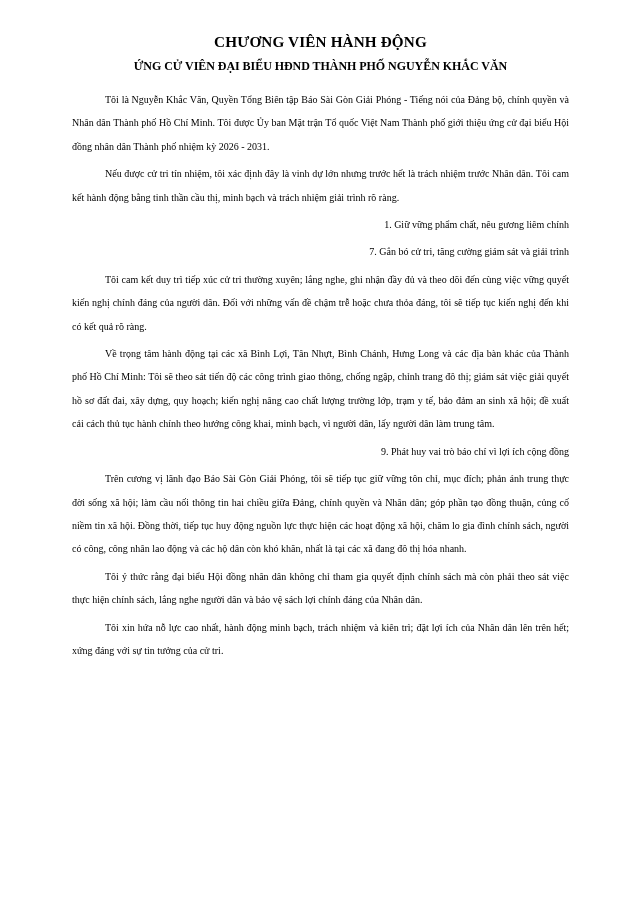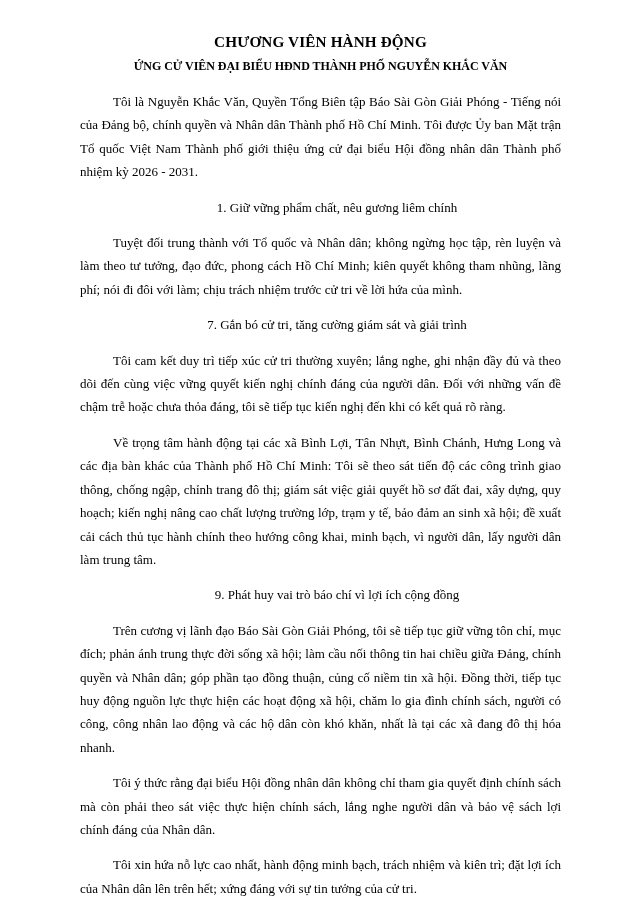--- a/index.html
+++ b/index.html
@@ -33,48 +33,48 @@
     font-size: 15.2px;
     line-height: 24px;
     letter-spacing: 0.15px;
     white-space: nowrap;
   }
   .title-line.sub {
     font-size: 12px;
     letter-spacing: -0.05px;
   }
   p.para {
-    margin: 12px;
+    margin: 4px;
     padding: 0;
-    font-size: 13px;
+    font-size: 10px;
     line-height: 23.4px;
     text-align: justify;
     text-indent: 33px;
     text-justify: inter-word;
     -webkit-hyphens: none;
     hyphens: none;
   }
   p.para.heading-item {
-    text-align: center;
+    text-align: right;
   }
 </style>
 </head>
 <body>
 
 <div class="page">
   <div class="doc-body">
 
     <div class="title-block">
       <div class="title-line">CHƯƠNG VIÊN HÀNH ĐỘNG</div>
       <div class="title-line sub">ỨNG CỬ VIÊN ĐẠI BIỂU HĐND THÀNH PHỐ NGUYỄN KHẮC VĂN</div>
     </div>
 
     <p class="para">Tôi là Nguyễn Khắc Văn, Quyền Tổng Biên tập Báo Sài Gòn Giải Phóng - Tiếng nói của Đảng bộ, chính quyền và Nhân dân Thành phố Hồ Chí Minh. Tôi được Ủy ban Mặt trận Tổ quốc Việt Nam Thành phố giới thiệu ứng cử đại biểu Hội đồng nhân dân Thành phố nhiệm kỳ 2026 - 2031.</p>
+    <p class="para">Nếu được cử tri tín nhiệm, tôi xác định đây là vinh dự lớn nhưng trước hết là trách nhiệm trước Nhân dân. Tôi cam kết hành động bằng tinh thần cầu thị, minh bạch và trách nhiệm giải trình rõ ràng.</p>
     <p class="para heading-item">1. Giữ vững phẩm chất, nêu gương liêm chính</p>
-    <p class="para">Tuyệt đối trung thành với Tổ quốc và Nhân dân; không ngừng học tập, rèn luyện và làm theo tư tưởng, đạo đức, phong cách Hồ Chí Minh; kiên quyết không tham nhũng, lãng phí; nói đi đôi với làm; chịu trách nhiệm trước cử tri về lời hứa của mình.</p>
     <p class="para heading-item">7. Gắn bó cử tri, tăng cường giám sát và giải trình</p>
     <p class="para">Tôi cam kết duy trì tiếp xúc cử tri thường xuyên; lắng nghe, ghi nhận đầy đủ và theo dõi đến cùng việc vững quyết kiến nghị chính đáng của người dân. Đối với những vấn đề chậm trễ hoặc chưa thỏa đáng, tôi sẽ tiếp tục kiến nghị đến khi có kết quả rõ ràng.</p>
     <p class="para">Về trọng tâm hành động tại các xã Bình Lợi, Tân Nhựt, Bình Chánh, Hưng Long và các địa bàn khác của Thành phố Hồ Chí Minh: Tôi sẽ theo sát tiến độ các công trình giao thông, chống ngập, chỉnh trang đô thị; giám sát việc giải quyết hồ sơ đất đai, xây dựng, quy hoạch; kiến nghị nâng cao chất lượng trường lớp, trạm y tế, bảo đảm an sinh xã hội; đề xuất cải cách thủ tục hành chính theo hướng công khai, minh bạch, vì người dân, lấy người dân làm trung tâm.</p>
     <p class="para heading-item">9. Phát huy vai trò báo chí vì lợi ích cộng đồng</p>
     <p class="para">Trên cương vị lãnh đạo Báo Sài Gòn Giải Phóng, tôi sẽ tiếp tục giữ vững tôn chỉ, mục đích; phản ánh trung thực đời sống xã hội; làm cầu nối thông tin hai chiều giữa Đảng, chính quyền và Nhân dân; góp phần tạo đồng thuận, củng cố niềm tin xã hội. Đồng thời, tiếp tục huy động nguồn lực thực hiện các hoạt động xã hội, chăm lo gia đình chính sách, người có công, công nhân lao động và các hộ dân còn khó khăn, nhất là tại các xã đang đô thị hóa nhanh.</p>
     <p class="para">Tôi ý thức rằng đại biểu Hội đồng nhân dân không chỉ tham gia quyết định chính sách mà còn phải theo sát việc thực hiện chính sách, lắng nghe người dân và bảo vệ sách lợi chính đáng của Nhân dân.</p>
     <p class="para">Tôi xin hứa nỗ lực cao nhất, hành động minh bạch, trách nhiệm và kiên trì; đặt lợi ích của Nhân dân lên trên hết; xứng đáng với sự tin tưởng của cử tri.</p>
 
   </div>
 </div>

